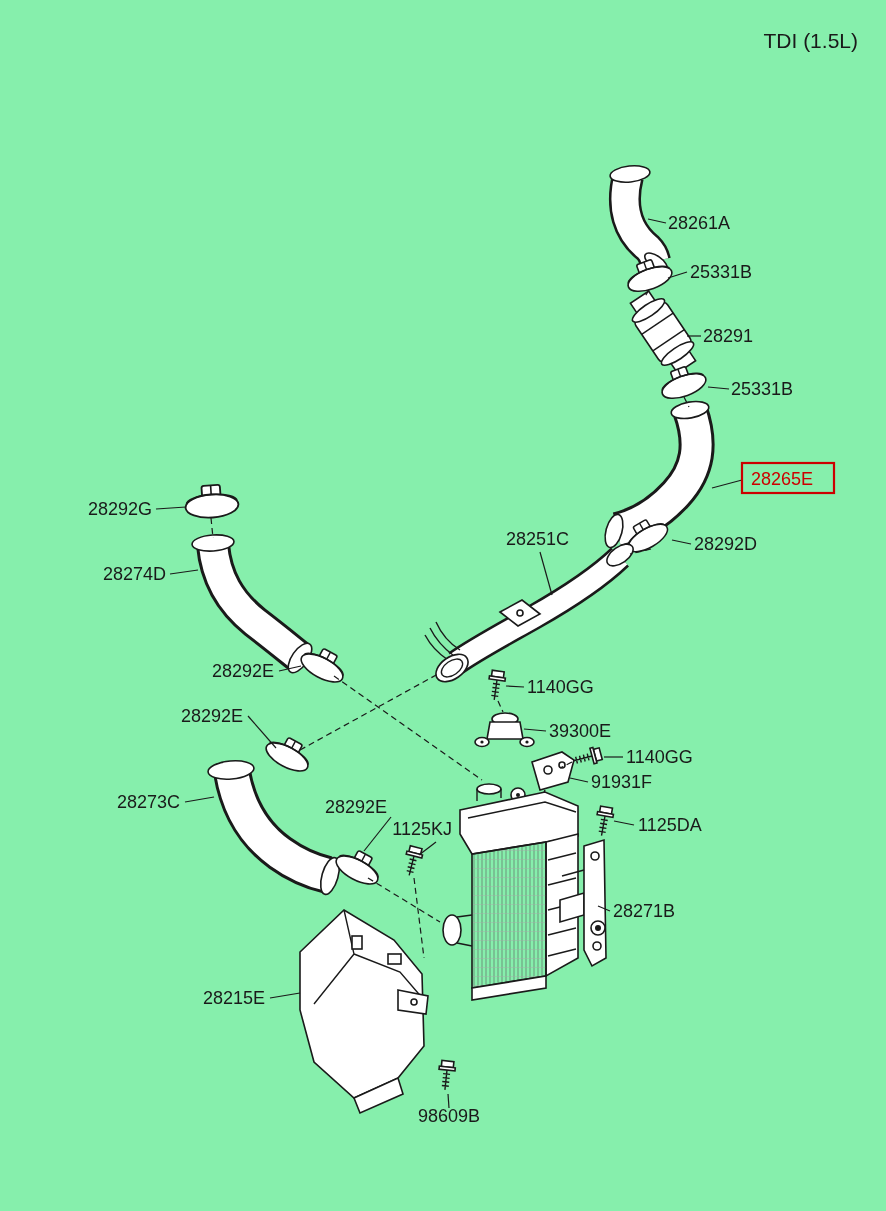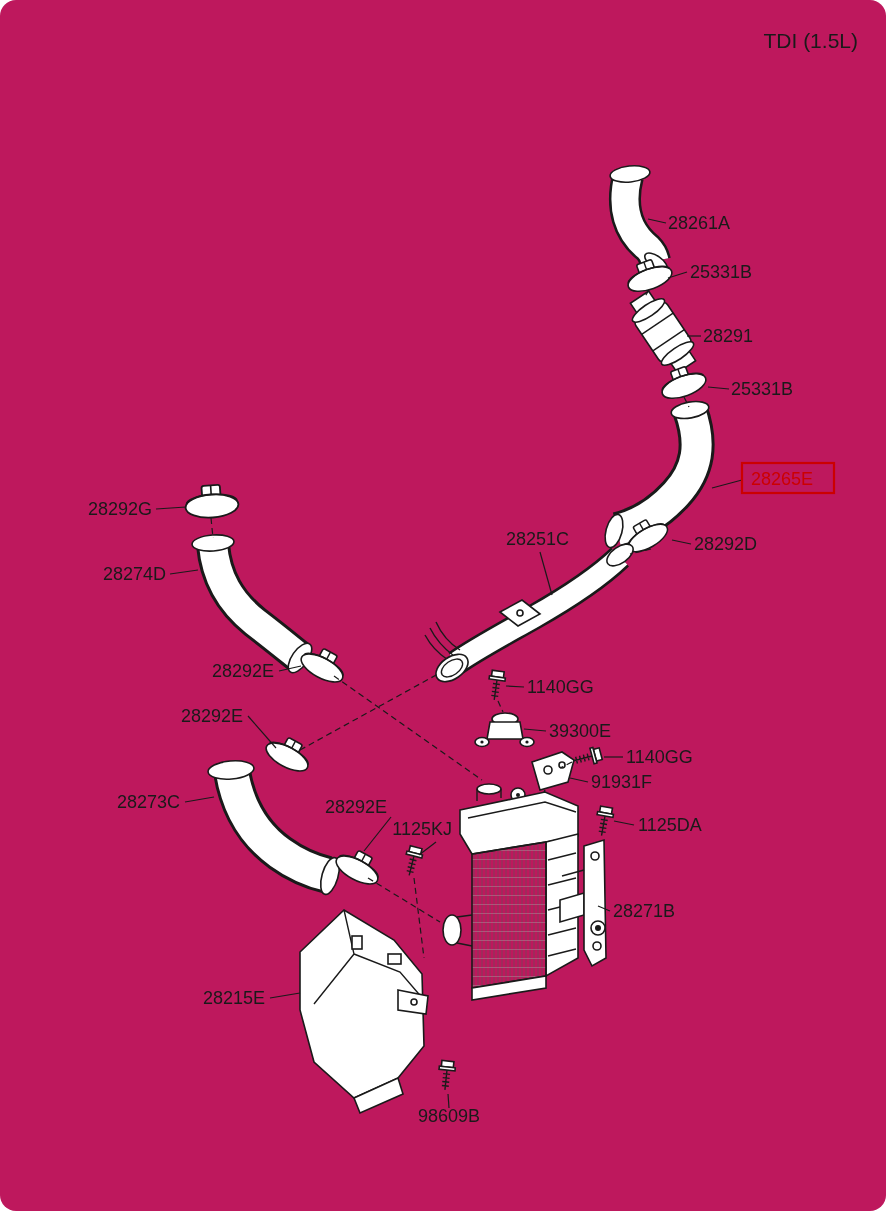--- a/index.html
+++ b/index.html
@@ -1,17 +1,17 @@
 <!DOCTYPE html>
 <html><head>
 <meta charset="utf-8">
 <style>
   html,body{margin:0;padding:0;background:#ffffff;}
-  .stage{position:relative;width:886px;height:1211px;background:#be185d;overflow:hidden;
-         font-family:"Liberation Sans",sans-serif;border-radius:16px;}
+  .stage{position:relative;width:886px;height:1211px;background:#86efac;overflow:hidden;
+         font-family:"Liberation Sans",sans-serif;}
   svg{display:block;}
   svg text{font-family:"Liberation Sans",sans-serif;}
   .part{fill:#ffffff;stroke:#1a1a1a;stroke-width:1.6;}
   .line{fill:none;stroke:#1a1a1a;stroke-width:1.4;}
   .tube-o{fill:none;stroke:#1a1a1a;stroke-linecap:butt;}
   .tube-i{fill:none;stroke:#ffffff;stroke-linecap:butt;}
   .lead{stroke:#1a1a1a;stroke-width:1.2;}
   .dash{stroke:#1a1a1a;stroke-width:1.2;stroke-dasharray:6 4;fill:none;}
   .plabel{font-size:18px;}
   .title{font-size:21px;}

